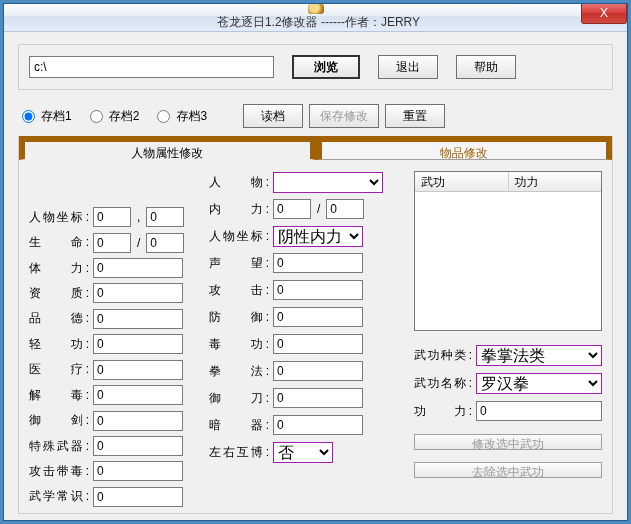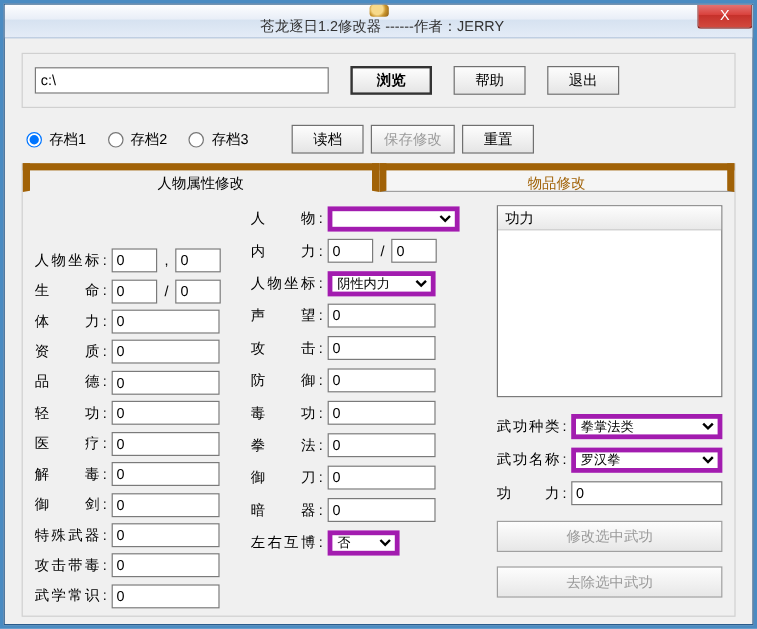--- a/index.html
+++ b/index.html
@@ -156,24 +156,24 @@
     background: #fff;
     padding: 1px 3px;
     font-family: inherit;
     font-size: 12px;
   }
   .num-input.sm { width: 38px; }
   .num-input.wide { width: 90px; }
   .sep { padding: 0 2px; }
   select.sel {
     height: 21px;
-    border: 4px solid #a21caf;
+    border: 1px solid #a21caf;
     background: #fff;
     font-family: inherit;
-    font-size: 11px;
+    font-size: 16px;
   }
   .listbox {
     border: 1px solid #7a7a7a;
     background: #fff;
     height: 160px;
     width: 100%;
     position: relative;
   }
   .listhead {
     display: flex;
@@ -184,21 +184,21 @@
   .listhead .hcell {
     flex: 1;
     border-right: 1px solid #d0d0d0;
     padding: 2px 6px;
     font-size: 12px;
   }
   .listhead .hcell:last-child { border-right: none; }
   .right-fields { margin-top: 8px; display: flex; flex-direction: column; gap: 6px; }
   .right-btn {
     width: 100%;
-    height: 26px;
+    height: 16px;
     border: 1px solid #a0a0a0;
     background: linear-gradient(to bottom,#fdfdfd,#e7e7e7);
     color: #9a9a9a;
     font-family: inherit;
     font-size: 12px;
     cursor: default;
     margin-top: 6px;
   }
 </style>
 </head>
@@ -208,22 +208,22 @@
   <div class="titlebar">
     <div class="icon"></div>
     <span class="title">苍龙逐日1.2修改器   ------作者：JERRY</span>
     <div class="close-btn">X</div>
   </div>
 
   <div class="content">
     <div class="row-path">
       <input class="text-input path-input" value="c:\" style="">
       <button class="btn emph">浏览</button>
+      <button class="btn">退出</button>
       <button class="btn">帮助</button>
-      <button class="btn">退出</button>
     </div>
 
     <div class="row-saves">
       <label class="radio-wrap">
         <input type="radio" name="slot" checked="" style="">
         <span>存档1</span>
       </label>
       <label class="radio-wrap">
         <input type="radio" name="slot" style="">
         <span>存档2</span>
@@ -352,20 +352,21 @@
             <span class="lbl">左右互博</span>
             <select class="sel" style="width:60px">
               <option>否</option>
             </select>
           </div>
         </div>
 
         <div class="col right">
           <div class="listbox">
             <div class="listhead">
+              <div class="hcell">武功</div>
               <div class="hcell">功力</div>
             </div>
           </div>
           <div class="right-fields">
             <div class="field-row">
               <span class="lbl" style="width:58px">武功种类</span>
               <select class="sel" style="flex:1">
                 <option>拳掌法类</option>
               </select>
             </div>

